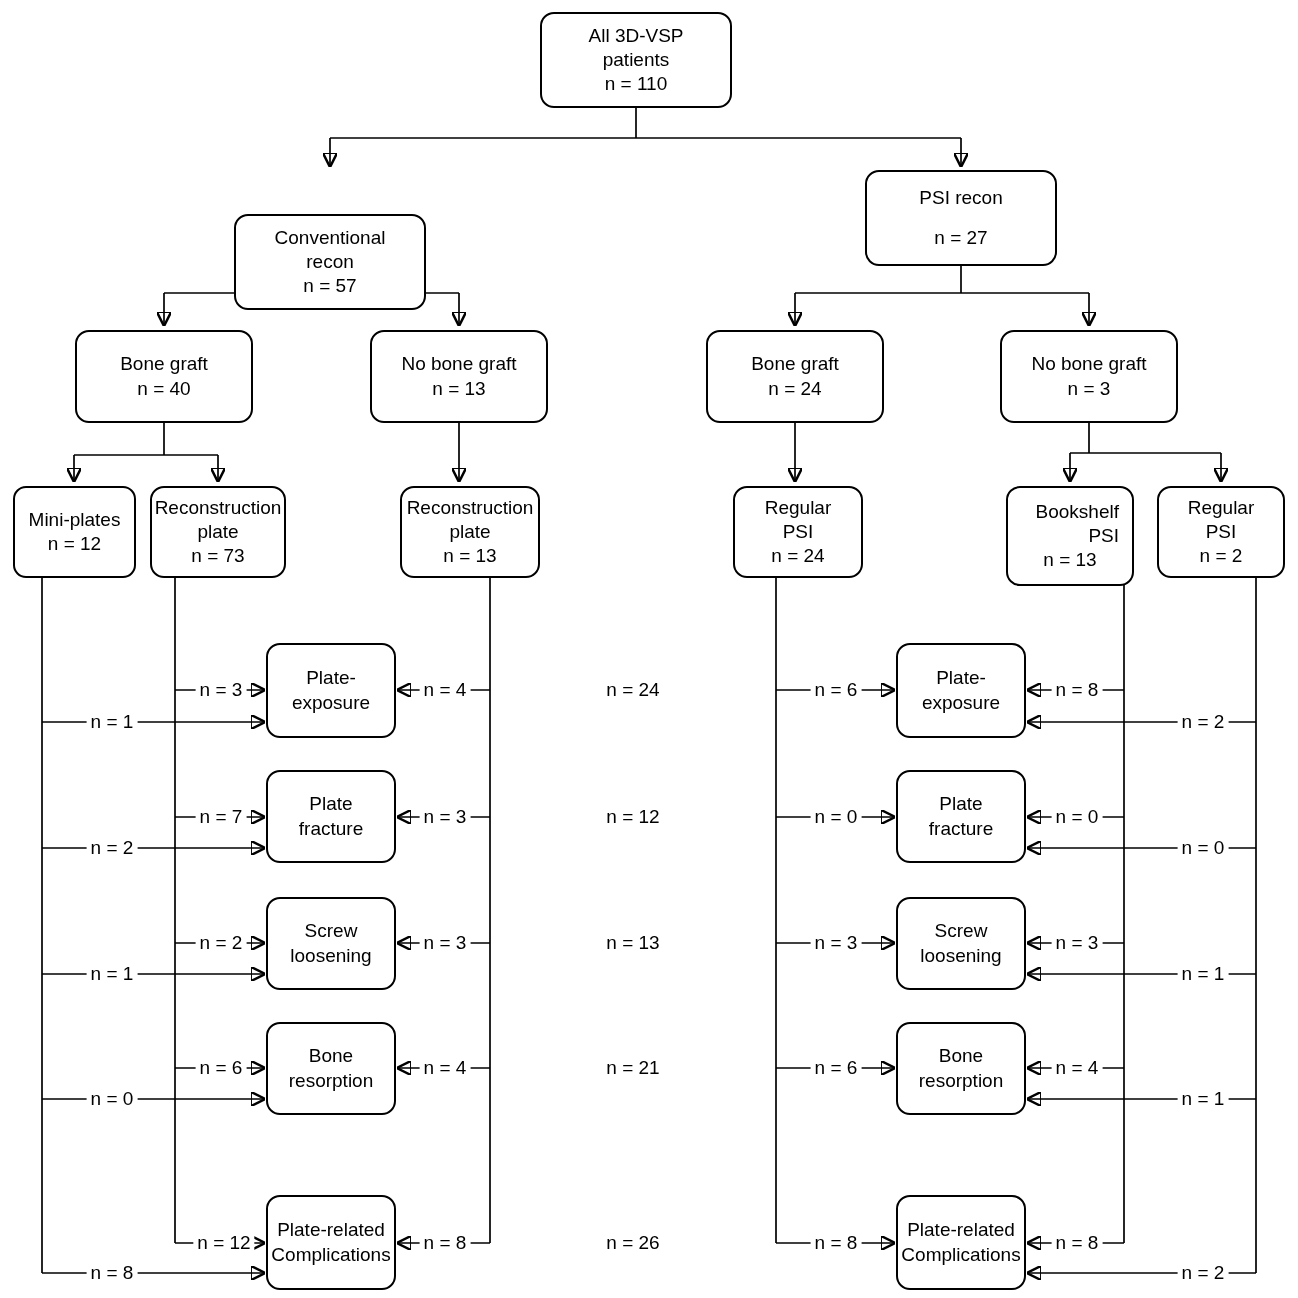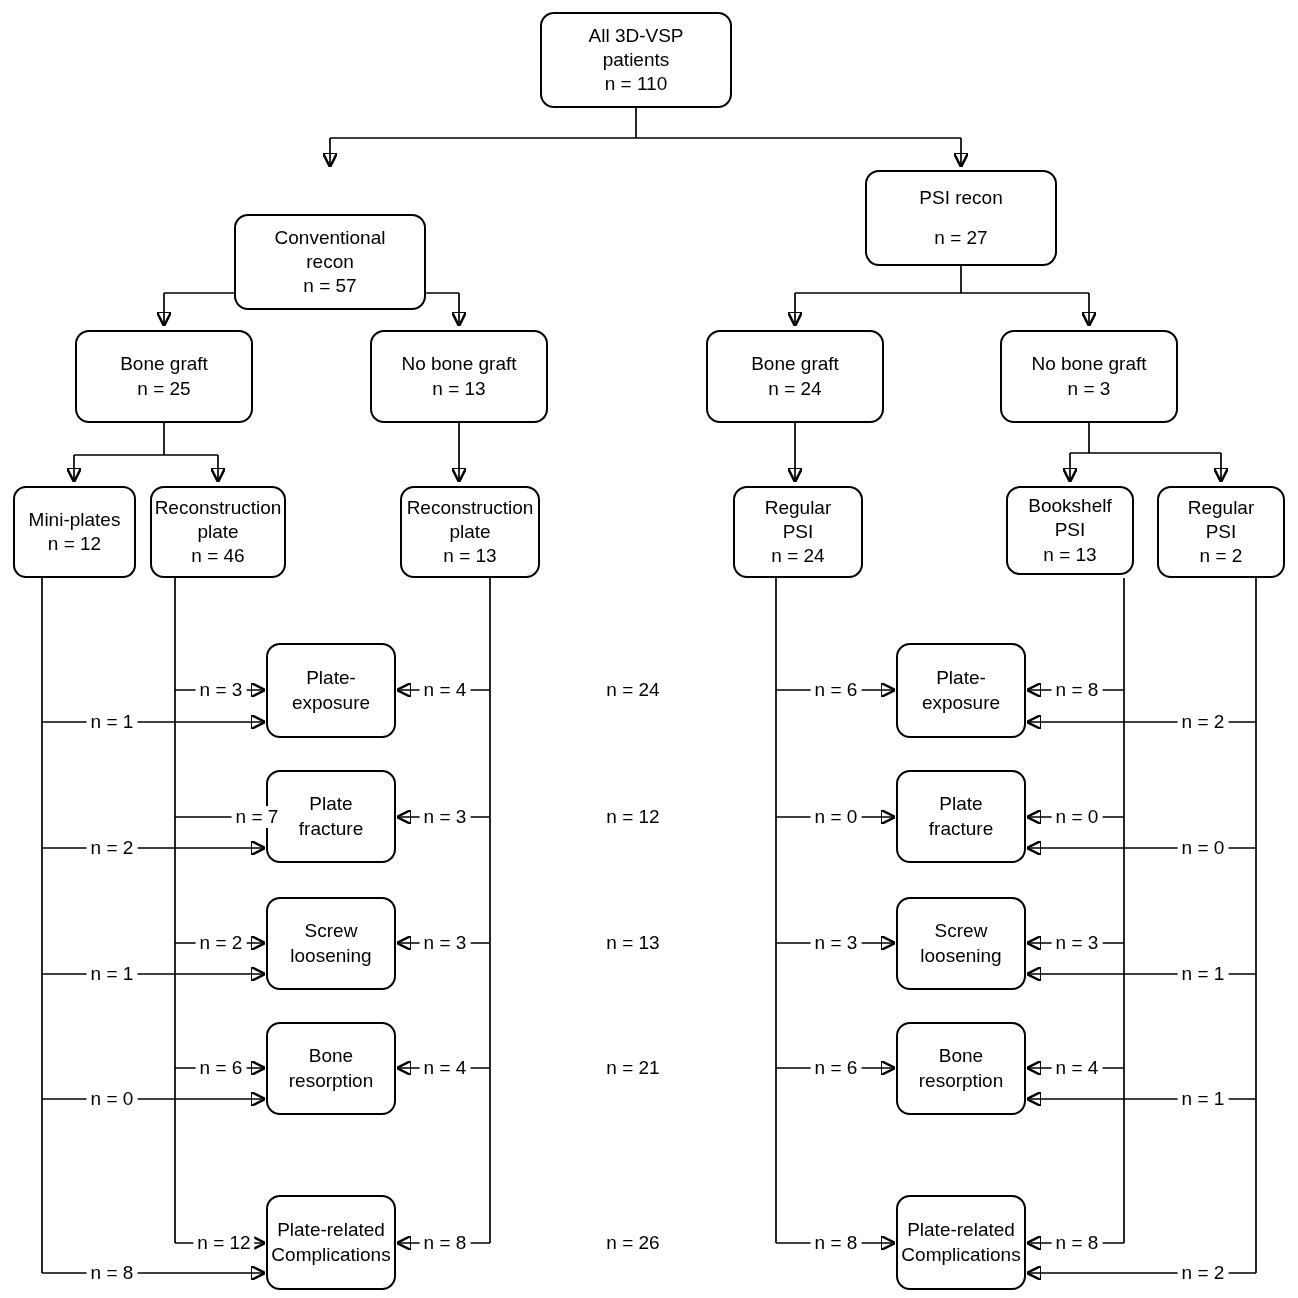--- a/index.html
+++ b/index.html
@@ -114,21 +114,21 @@
     <span>n = 57</span>
   </div>
 
   <div class="node" style="left:865px;top:170px;width:192px;height:96px;gap:16px;">
     <span>PSI recon</span>
     <span>n = 27</span>
   </div>
 
   <div class="node" style="left:75px;top:330px;width:178px;height:93px;">
     <span>Bone graft</span>
-    <span>n = 25</span>
+    <span>n = 40</span>
   </div>
 
   <div class="node" style="left:370px;top:330px;width:178px;height:93px;">
     <span>No bone graft</span>
     <span>n = 13</span>
   </div>
 
   <div class="node" style="left:706px;top:330px;width:178px;height:93px;">
     <span>Bone graft</span>
     <span>n = 24</span>
@@ -139,34 +139,34 @@
     <span>n = 3</span>
   </div>
 
   <div class="node" style="left:13px;top:486px;width:123px;height:92px;border-radius:13px;">
     <span>Mini-plates</span>
     <span>n = 12</span>
   </div>
 
   <div class="node" style="left:150px;top:486px;width:136px;height:92px;">
     <span>Reconstruction plate</span>
-    <span>n = 46</span>
+    <span>n = 73</span>
   </div>
 
   <div class="node" style="left:400px;top:486px;width:140px;height:92px;">
     <span>Reconstruction plate</span>
     <span>n = 13</span>
   </div>
 
   <div class="node" style="left:733px;top:486px;width:130px;height:92px;">
     <span>Regular PSI</span>
     <span>n = 24</span>
   </div>
 
-  <div class="node" style="left:1006px;top:486px;width:128px;height:89px;">
+  <div class="node" style="left:1006px;top:486px;width:128px;height:100px;text-align:right;">
     <span>Bookshelf PSI</span>
     <span>n = 13</span>
   </div>
 
   <div class="node" style="left:1157px;top:486px;width:128px;height:92px;">
     <span>Regular PSI</span>
     <span>n = 2</span>
   </div>
 
   <div class="node" style="left:266px;top:643px;width:130px;height:95px;">
@@ -202,21 +202,21 @@
   </div>
 
   <span class="edge-label" style="left:221px;top:690px;">n = 3</span>
   <span class="edge-label" style="left:445px;top:690px;">n = 4</span>
   <span class="edge-label" style="left:112px;top:722px;">n = 1</span>
   <span class="total-label" style="left:633px;top:690px;">n = 24</span>
   <span class="edge-label" style="left:836px;top:690px;">n = 6</span>
   <span class="edge-label" style="left:1077px;top:690px;">n = 8</span>
   <span class="edge-label" style="left:1203px;top:722px;">n = 2</span>
 
-  <span class="edge-label" style="left:221px;top:817px;margin-left:36px;">n = 7</span>
+  <span class="edge-label" style="left:221px;top:817px;">n = 7</span>
   <span class="edge-label" style="left:445px;top:817px;">n = 3</span>
   <span class="edge-label" style="left:112px;top:848px;">n = 2</span>
   <span class="total-label" style="left:633px;top:817px;">n = 12</span>
   <span class="edge-label" style="left:836px;top:817px;">n = 0</span>
   <span class="edge-label" style="left:1077px;top:817px;">n = 0</span>
   <span class="edge-label" style="left:1203px;top:848px;">n = 0</span>
 
   <span class="edge-label" style="left:221px;top:943px;">n = 2</span>
   <span class="edge-label" style="left:445px;top:943px;">n = 3</span>
   <span class="edge-label" style="left:112px;top:974px;">n = 1</span>

